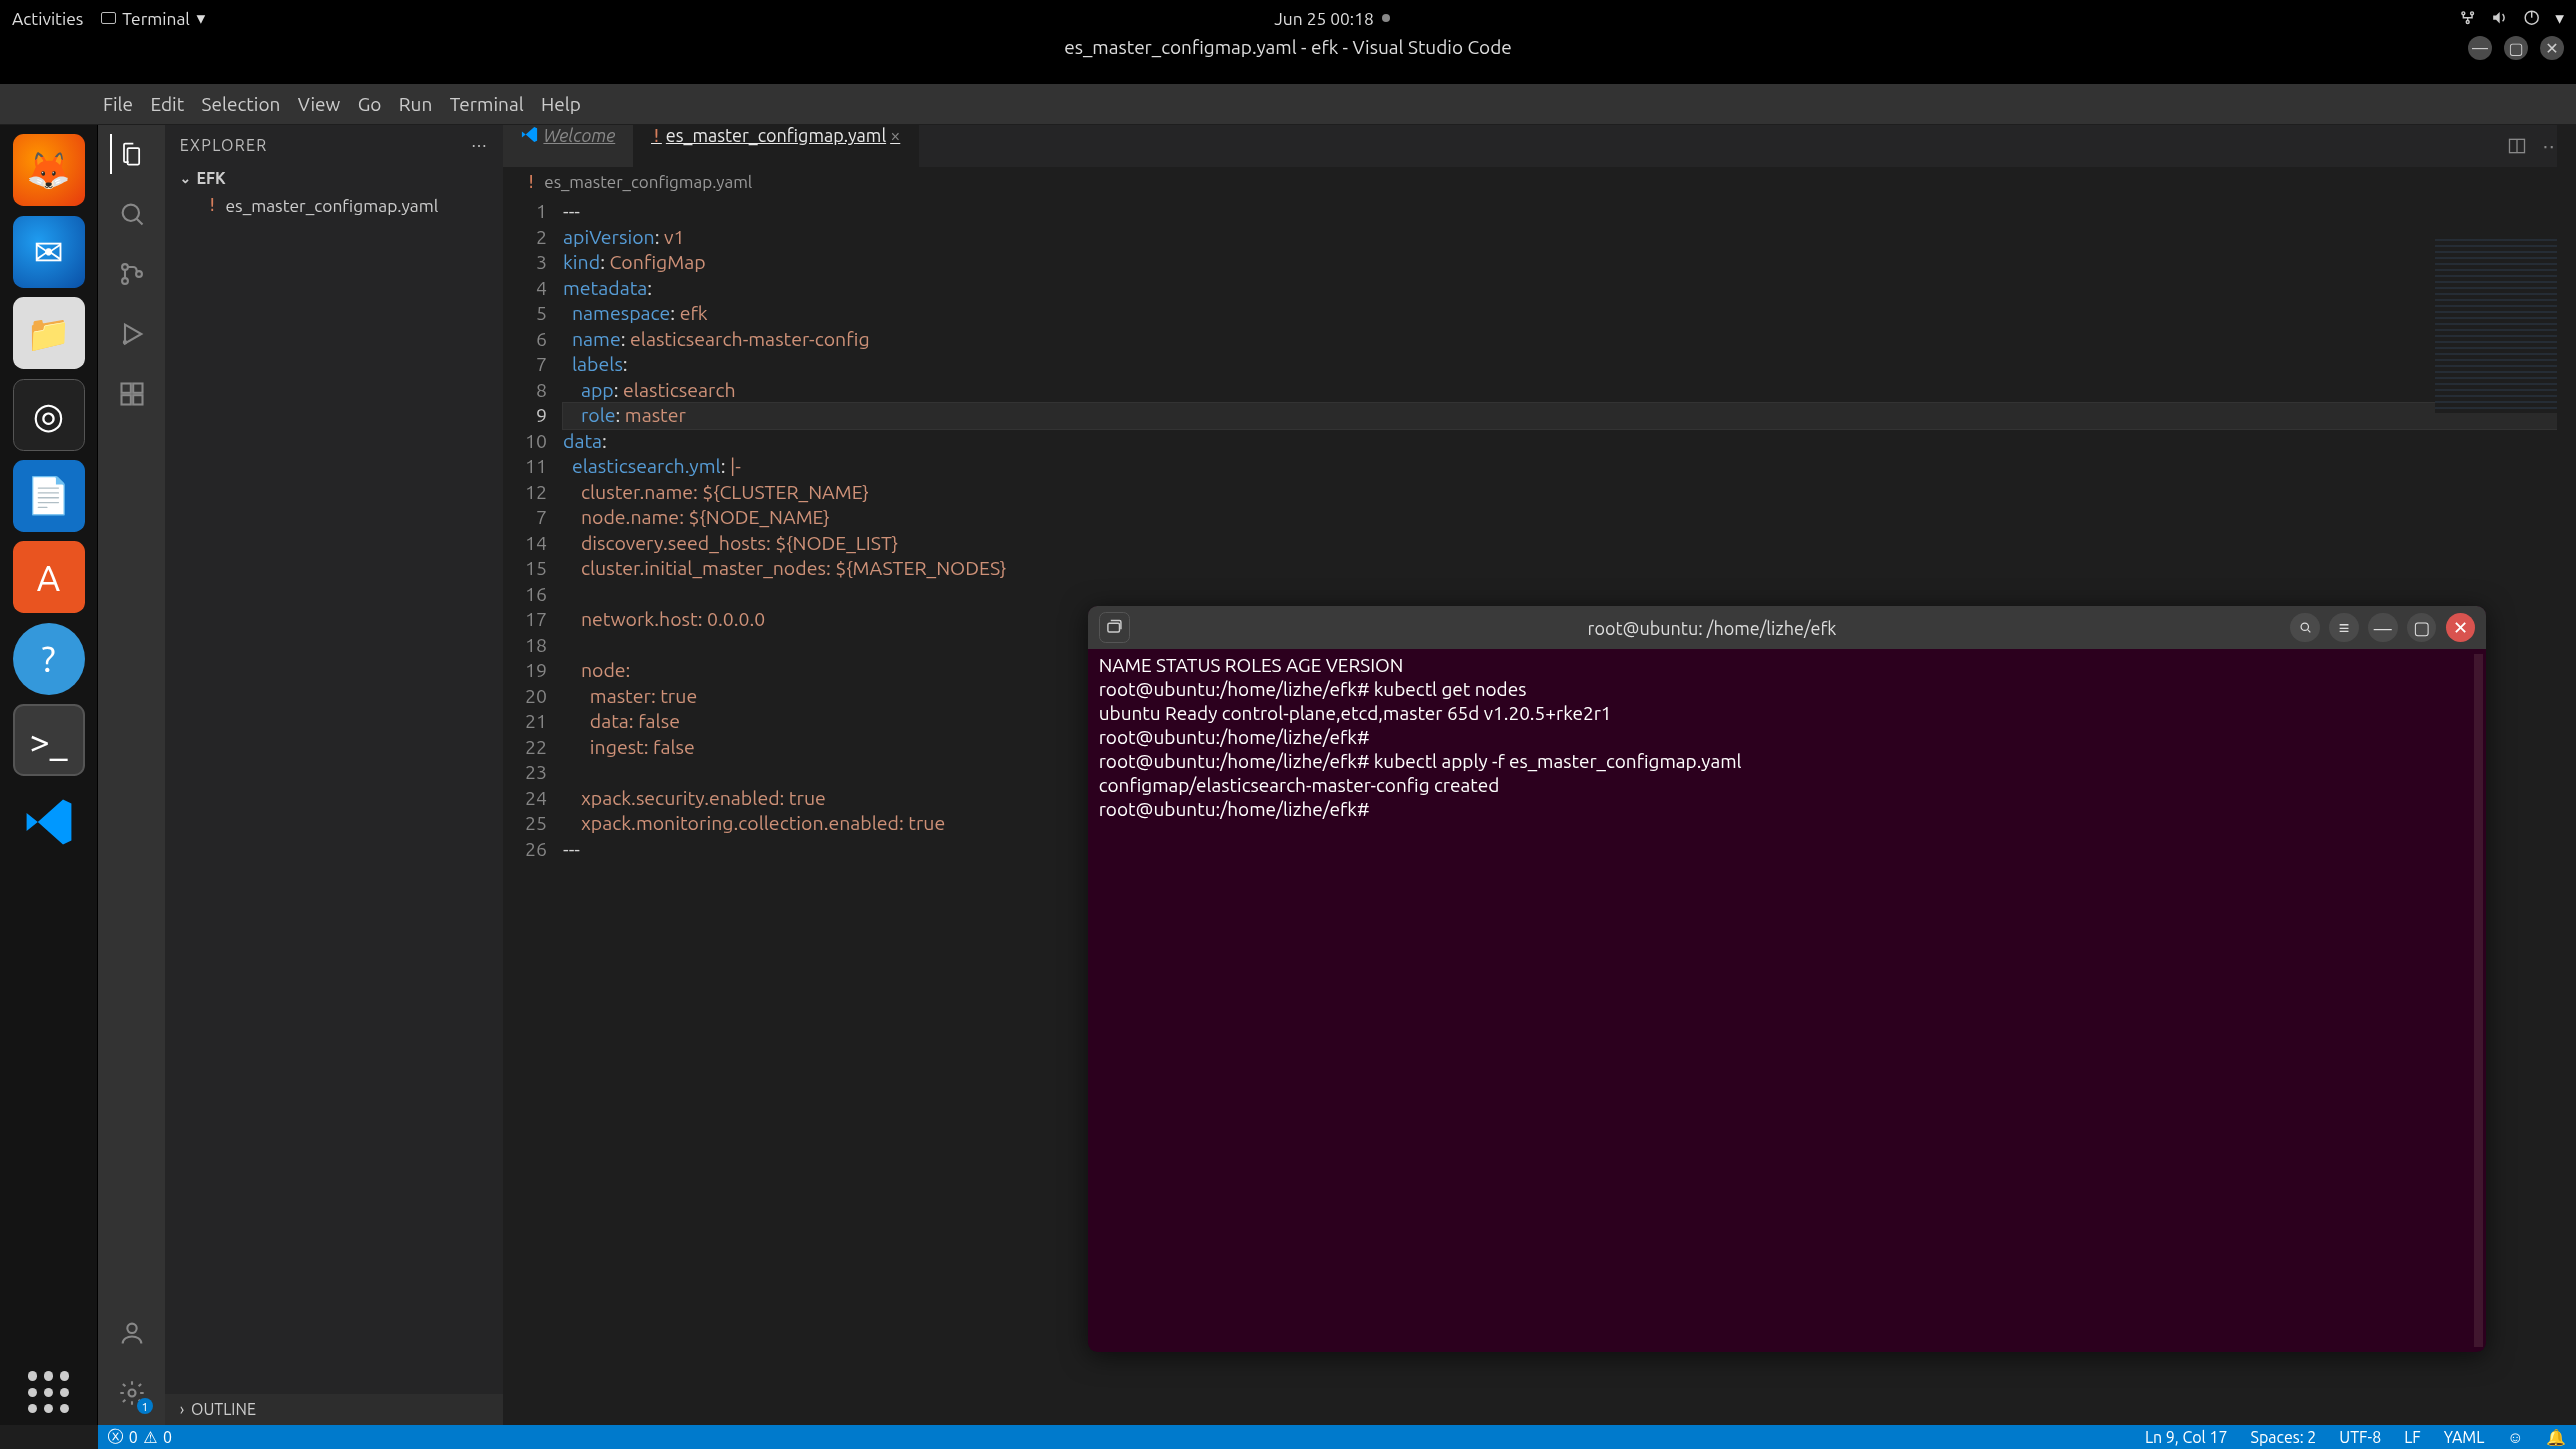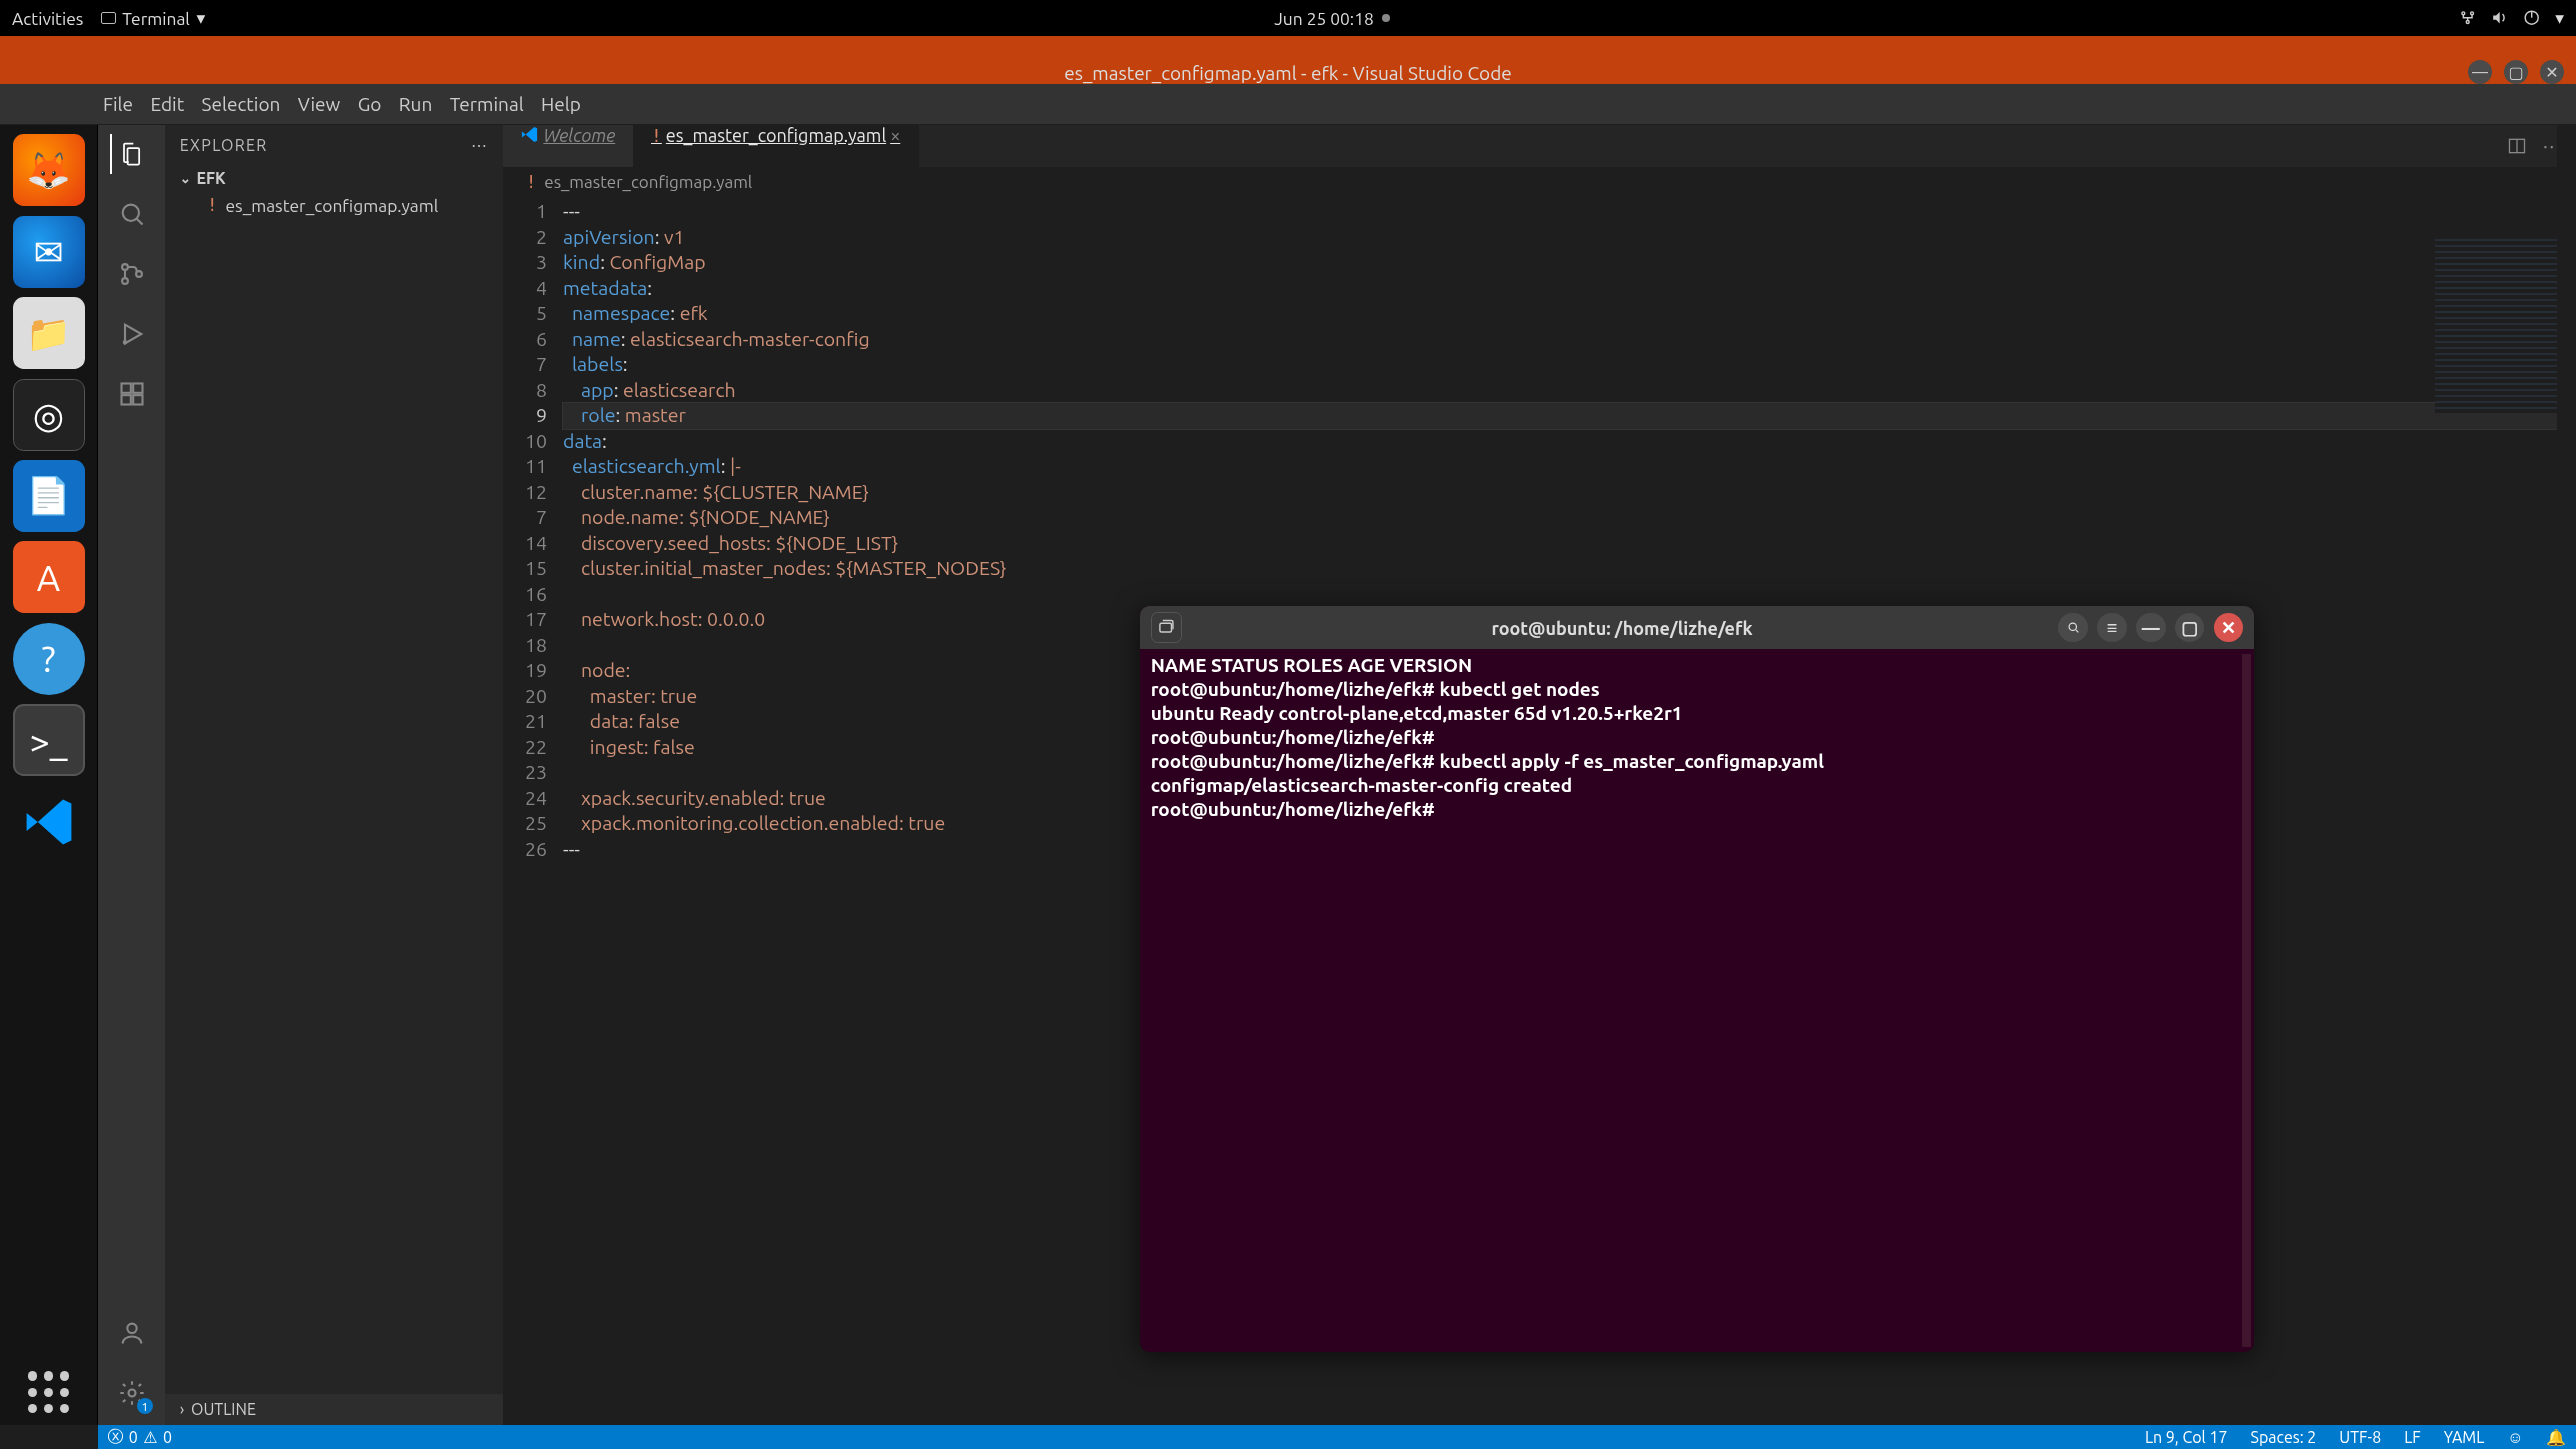--- a/index.html
+++ b/index.html
@@ -8,21 +8,21 @@
 
 .topbar { height:36px; background:#000; color:#ddd; display:flex; align-items:center; padding:0 12px; font-size:17.4px; }
 .topbar .left { display:flex; align-items:center; gap:17.4px; }
 .topbar .center { flex:1; text-align:left; display:flex; justify-content:center; align-items:center; gap:8px;}
 .topbar .center .dot{ width:8px;height:8px;border-radius:50%;background:#888;}
 .topbar .right { display:flex; align-items:center; gap:14.8px; }
 .term-ind { display:inline-flex; align-items:center; gap:6.7px;}
 .term-ind .screen{width:14.8px;height:12px;border:1.3px solid #bbb;border-radius:2px;}
 
 
-.winbar { height:48px; background:#c2410c; color:#ddd; display:flex; align-items:flex-end; justify-content:center; font-size:19px; position:relative;}
+.winbar { height:48px; background:#000000; color:#ddd; display:flex; align-items:flex-start; justify-content:center; font-size:19px; position:relative;}
 .winbar .ctrls { position:absolute; right:12px; display:flex; gap:12px;}
 .winbar .ctrls span{ width:24px;height:24px;display:flex;align-items:center;justify-content:center;border-radius:50%;background:#4b4b4b;color:#ccc;font-size:16px;}
 .winbar .ctrls .close{background:#4b4b4b;}
 
 
 .menubar { height:40px; background:#333333; display:flex; align-items:center; padding-left:103px; gap:17.4px; font-size:19px; color:#ccc;}
 .menubar span{cursor:pointer;}
 
 
 .main { position:absolute; top:125px; bottom:24px; left:0; right:0; display:flex; }
@@ -88,21 +88,21 @@
 .k{color:#569cd6;}  
 .s{color:#ce9178;}  
 .p{color:#d4d4d4;}
 
 
 .minimap{position:absolute;top:42px;right:0;width:141px;height:174px;background:linear-gradient(#1e1e1e,#1e1e1e);}
 .minimap::before{content:"";position:absolute;inset:0;background:repeating-linear-gradient(#3b587a 0 2px,transparent 2px 6px);opacity:.25;}
 .scrollbar-right{position:absolute;top:0;right:0;bottom:0;width:19px;background:#1e1e1e;}
 
 
-.termwin{position:absolute;top:606px;left:1140px;width:1114px;height:746px;background:#2c001e;border-radius:9.4px;box-shadow:0 4px 27px rgba(0,0,0,.6);display:flex;flex-direction:column;overflow:hidden;font-weight:bold;}
+.termwin{position:absolute;top:606px;left:1088px;width:1398px;height:746px;background:#2c001e;border-radius:9.4px;box-shadow:0 4px 27px rgba(0,0,0,.6);display:flex;flex-direction:column;overflow:hidden;}
 .termwin .tbar{height:43px;background:#3a3a3a;display:flex;align-items:center;padding:0 10.7px;color:#ddd;font-size:18px;}
 .termwin .tbar .newtab{width:31px;height:31px;border:0.7px solid #555;border-radius:6.7px;display:flex;align-items:center;justify-content:center;margin-right:13.4px;}
 .termwin .tbar .title{flex:1;text-align:center;}
 .termwin .tbar .btn{width:29.5px;height:29.5px;border-radius:50%;background:#4a4a4a;display:flex;align-items:center;justify-content:center;margin-left:9.4px;}
 .termwin .tbar .btn.close{background:#d9534f;color:#fff;}
 .termwin .body{flex:1;padding:4px 10.7px;font-family:"DejaVu Sans Mono",monospace;font-size:19px;line-height:24px;color:#eee;overflow:hidden;}
 .termwin .body .pr{color:#fff;}
 .termwin .body .scroll{position:absolute;right:2.7px;top:48px;bottom:5.4px;width:9.4px;background:#40162e;}
 
 

